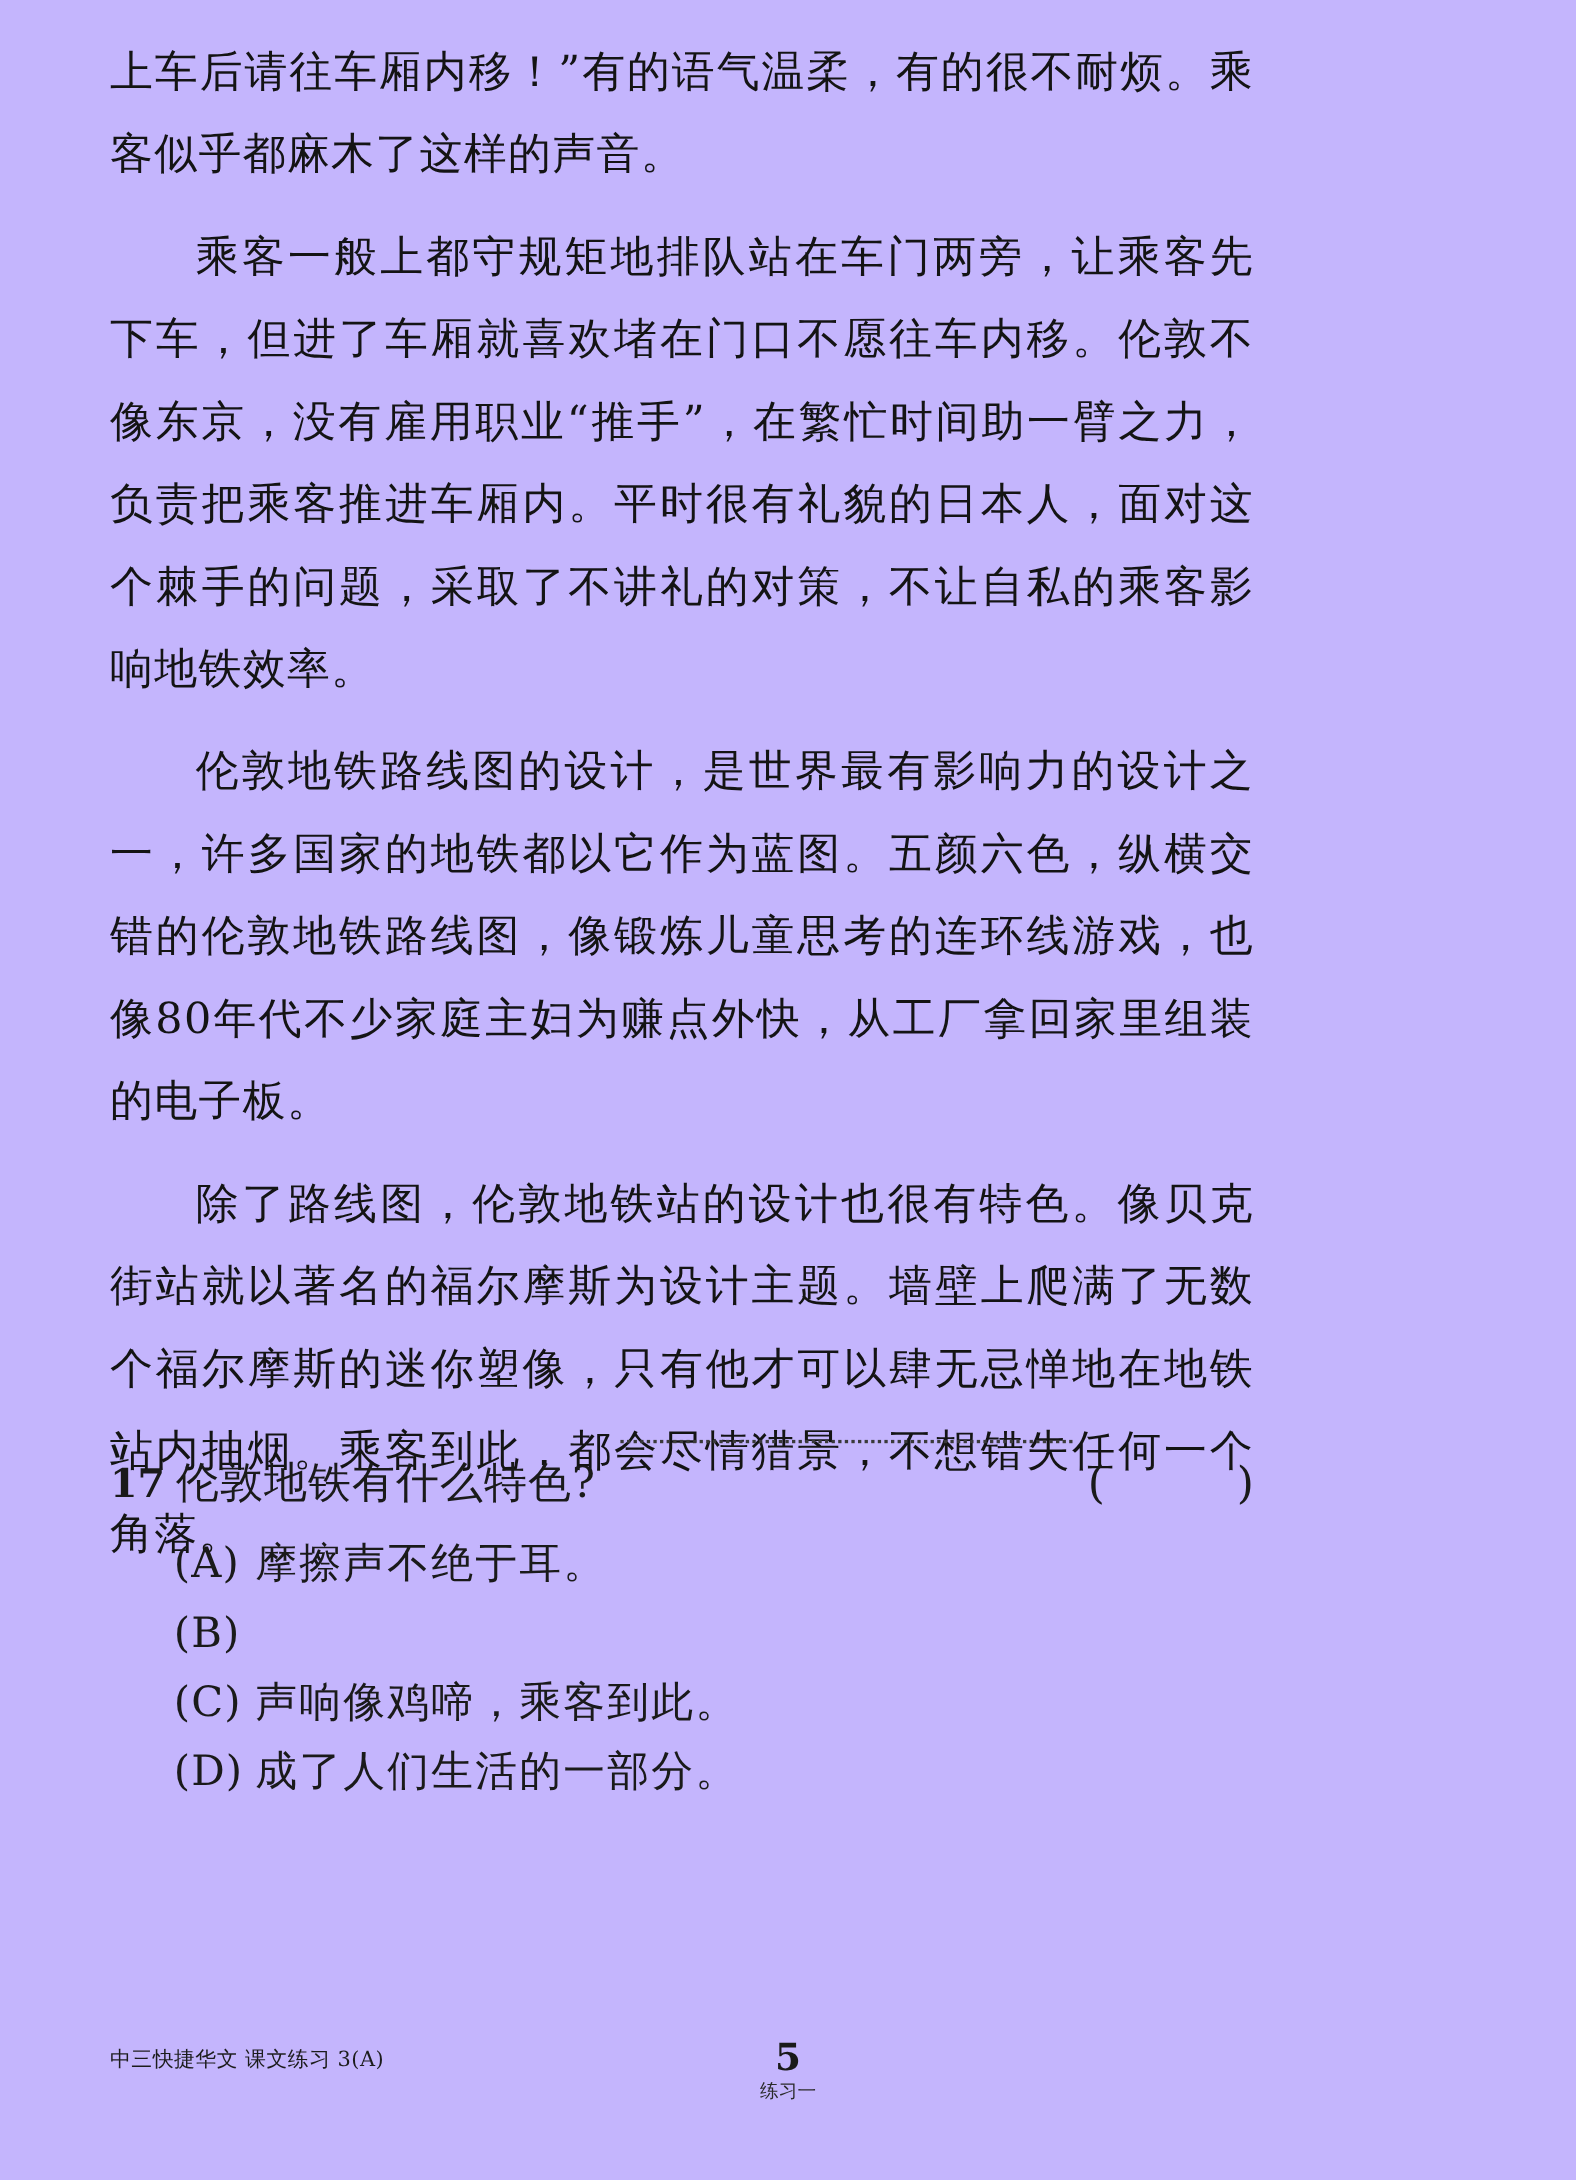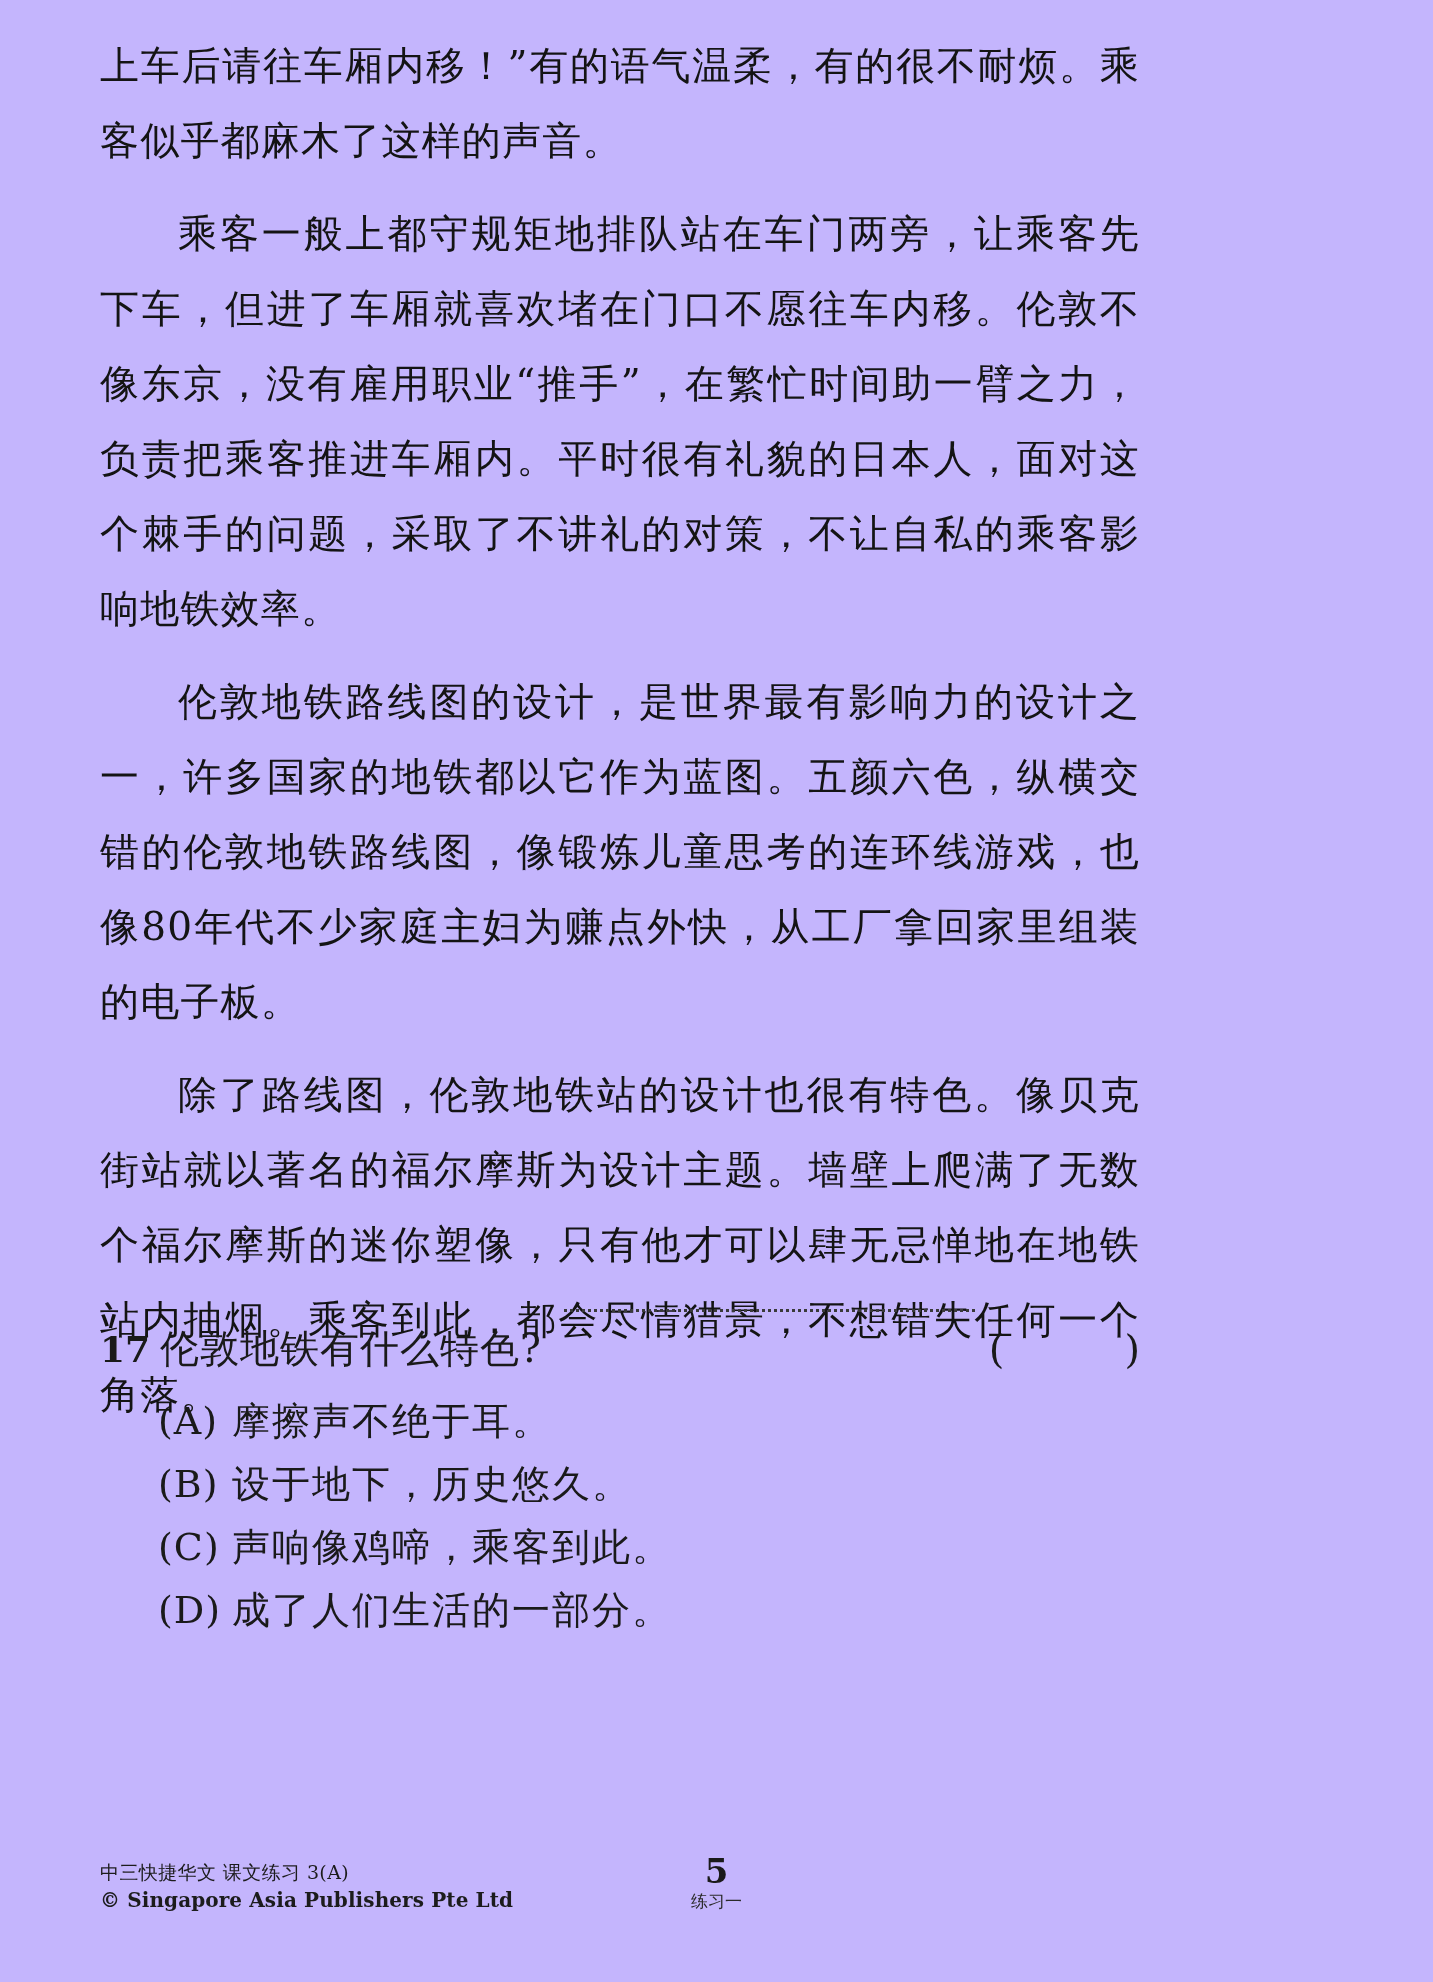--- a/index.html
+++ b/index.html
@@ -170,38 +170,36 @@
       <span class="q-bracket">(   )</span>
     </div>
 
     <div class="options">
       <div class="option">
         <span class="opt-label">(A)</span>
         <span class="opt-text">摩擦声不绝于耳。</span>
       </div>
       <div class="option">
         <span class="opt-label">(B)</span>
-        <span class="opt-text">设于地下，历史悠久。</span>
       </div>
       <div class="option">
         <span class="opt-label">(C)</span>
         <span class="opt-text">声响像鸡啼，乘客到此。</span>
       </div>
       <div class="option">
         <span class="opt-label">(D)</span>
         <span class="opt-text">成了人们生活的一部分。</span>
       </div>
     </div>
 
   </div>
 
   <div class="footer">
     <div class="footer-left">
       <div class="line1">中三快捷华文 课文练习 3(A)</div>
-      <div class="line2">© Singapore Asia Publishers Pte Ltd</div>
     </div>
     <div class="footer-center">
       <span class="pageno">5</span>
       <span class="sect">练习一</span>
     </div>
   </div>
 
 </div>
 
 </body></html>

